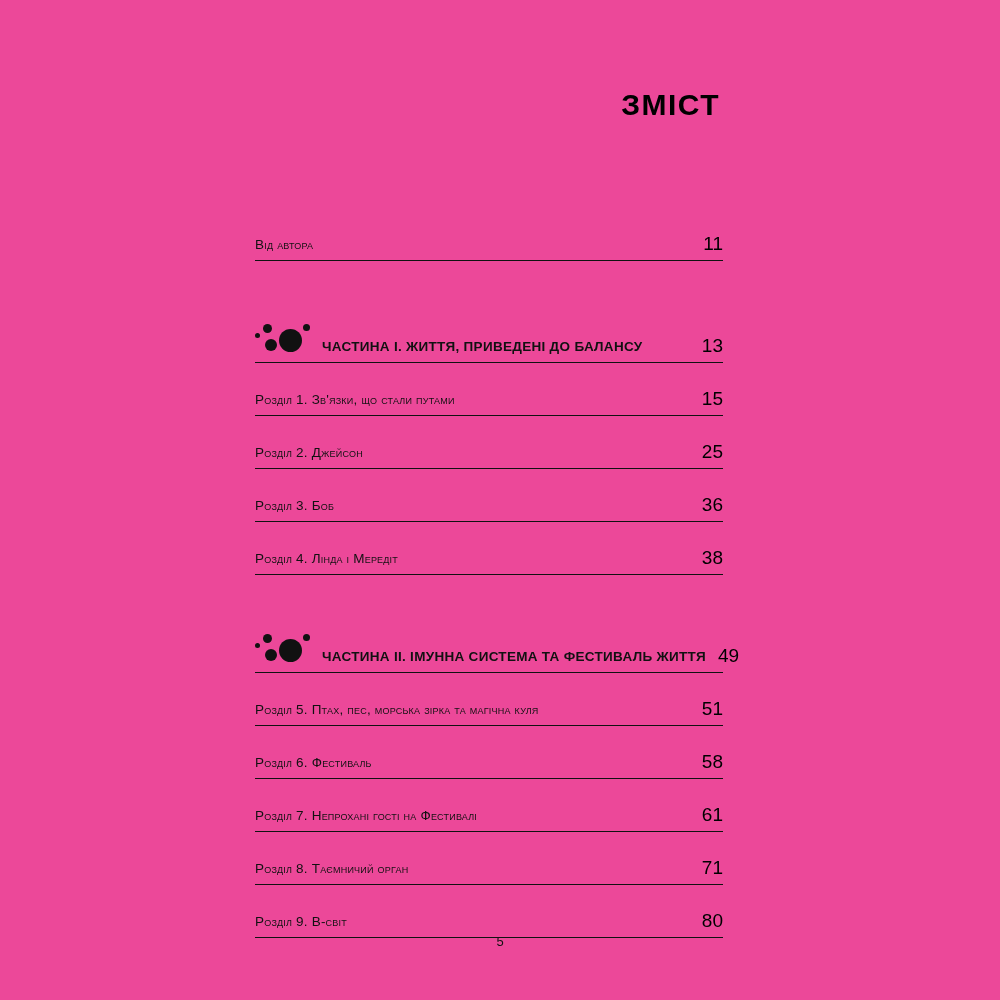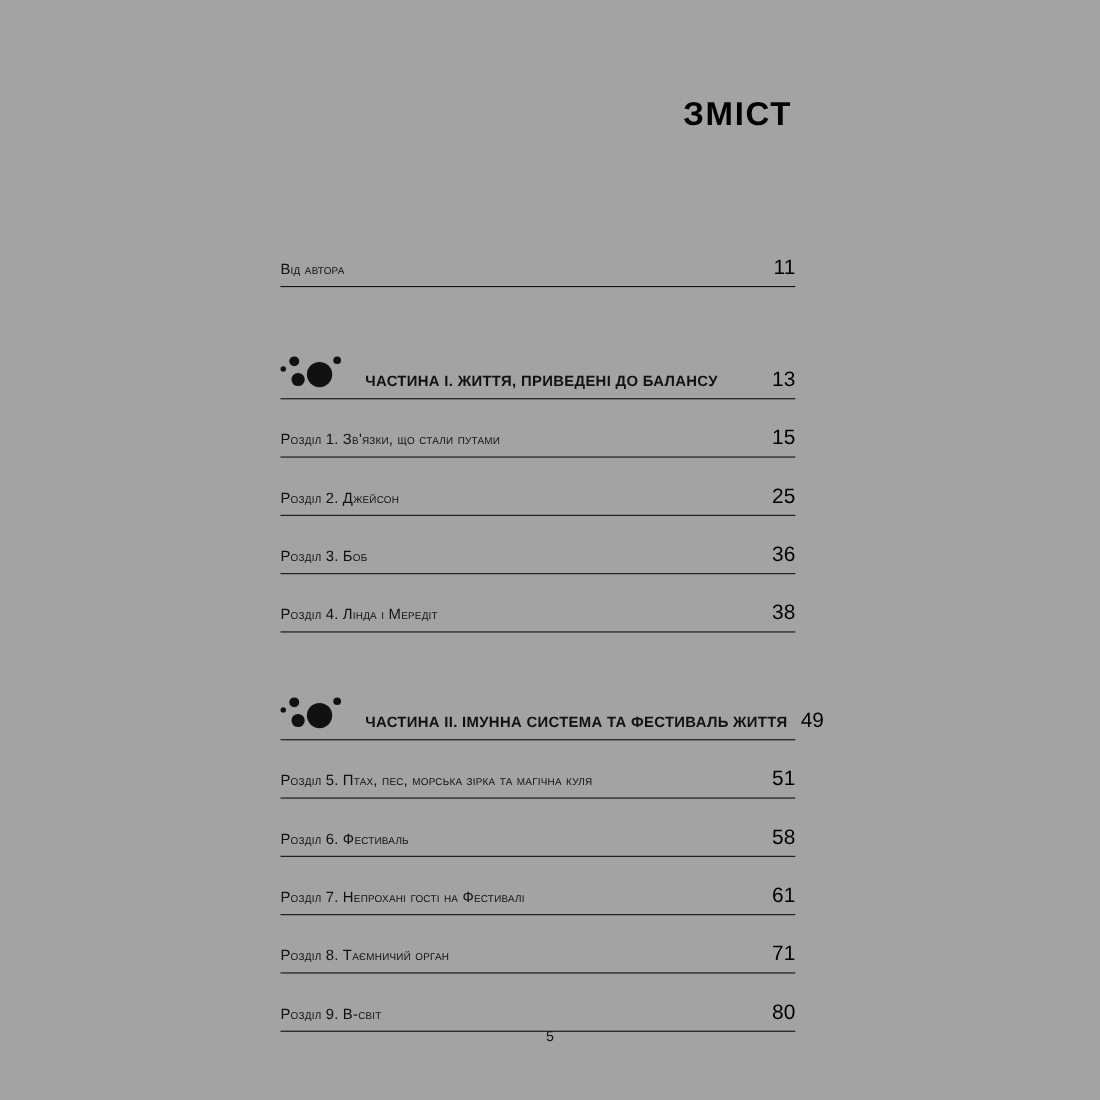--- a/index.html
+++ b/index.html
@@ -14,21 +14,21 @@
     color: #111111;
     overflow: hidden;
     position: relative;
   }
   .page {
     position: absolute;
     left: 0;
     top: 0;
     width: 1000px;
     height: 1000px;
-    background: #a3a3a3;
+    background: #ec4899;
   }
 
   
   .toc-title {
     position: absolute;
     right: 280px;
     top: 88px;
     font-size: 30px;
     font-weight: 700;
     letter-spacing: 1.5px;
@@ -82,21 +82,21 @@
   }
 
   
   .toc-row.part {
     height: 56px;
     align-items: flex-end;
   }
   .part-inner {
     display: flex;
     align-items: flex-end;
-    gap: 15px;
+    gap: 5px;
   }
   .part-label {
     font-size: 13.5px;
     font-weight: 700;
     letter-spacing: 0.3px;
     color: #111111;
     white-space: nowrap;
     line-height: 1.1;
   }
 

